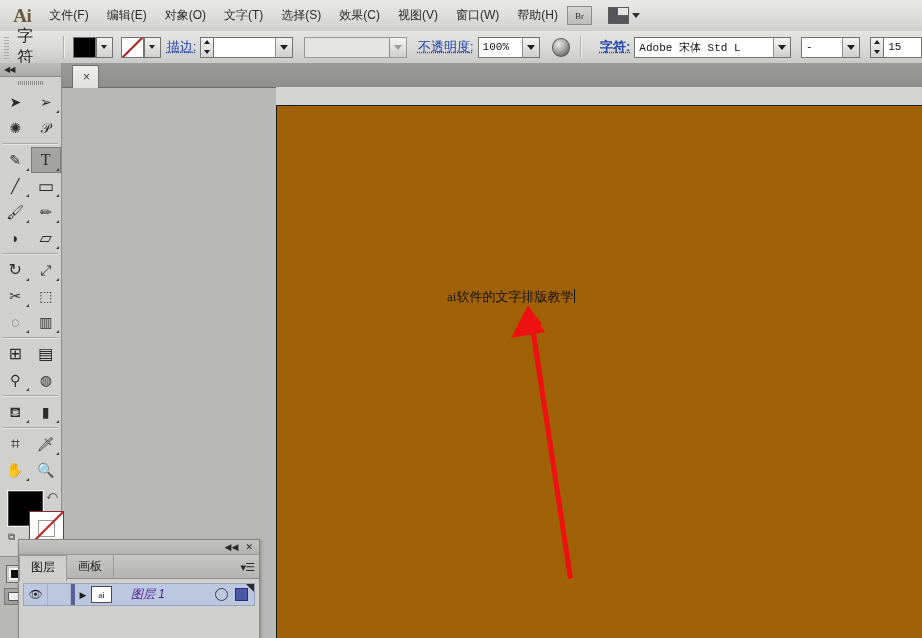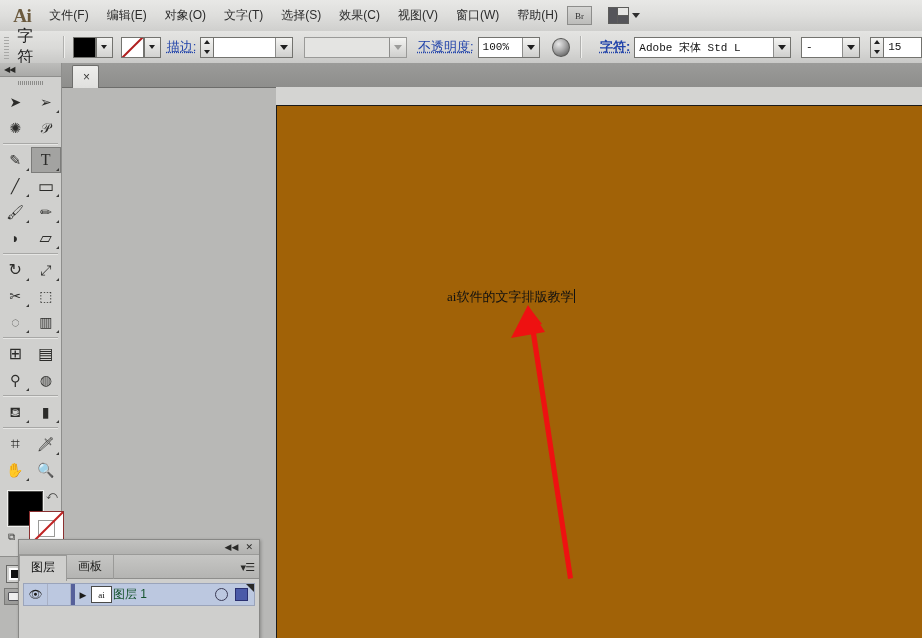--- a/index.html
+++ b/index.html
@@ -308,21 +308,21 @@
   .lr-lock { width: 22px; border-left: 1px solid #a8b0c4; border-right: 1px solid #a8b0c4; height: 100%; }
   .lr-selbar { width: 4px; height: 100%; background: #56609a; }
   .lr-tri {
     width: 16px; text-align: center; font-size: 9px; color: #1a1a18;
   }
   .lr-thumb {
     width: 19px; height: 15px; background: #fff; border: 1px solid #4a4a48;
     font-size: 9px; display: flex; align-items: center; justify-content: center;
     font-family: "Liberation Serif", serif; color: #111;
   }
-  .lr-name { flex: 1; font-size: 12px; color: #14532d; padding-left: 1px; }
+  .lr-name { flex: 1; font-size: 12px; color: #4c1d95; padding-left: 19px; font-style: italic; }
   .lr-target {
     width: 11px; height: 11px; border: 1.5px solid #3a3a55; border-radius: 50%;
     margin-right: 7px;
   }
   .lr-color { width: 11px; height: 11px; background: #4a5aa8; border: 1px solid #2a3070; margin-right: 6px; }
   .lr-corner {
     position: absolute; right: 0; top: 0;
     border-top: 8px solid #2a2a28; border-left: 8px solid transparent;
   }
 

